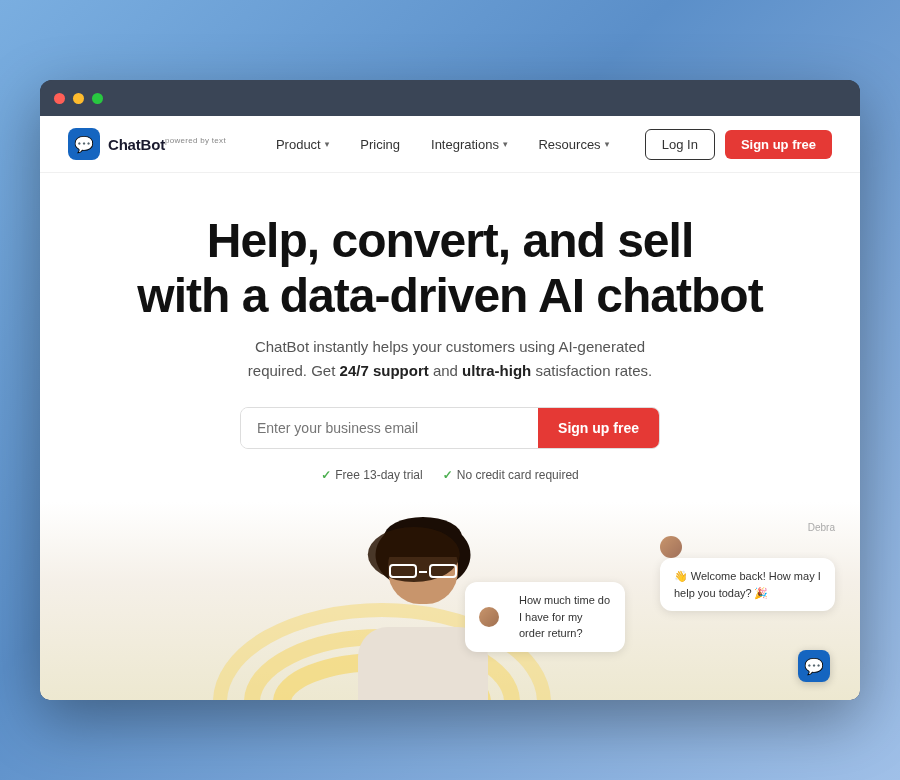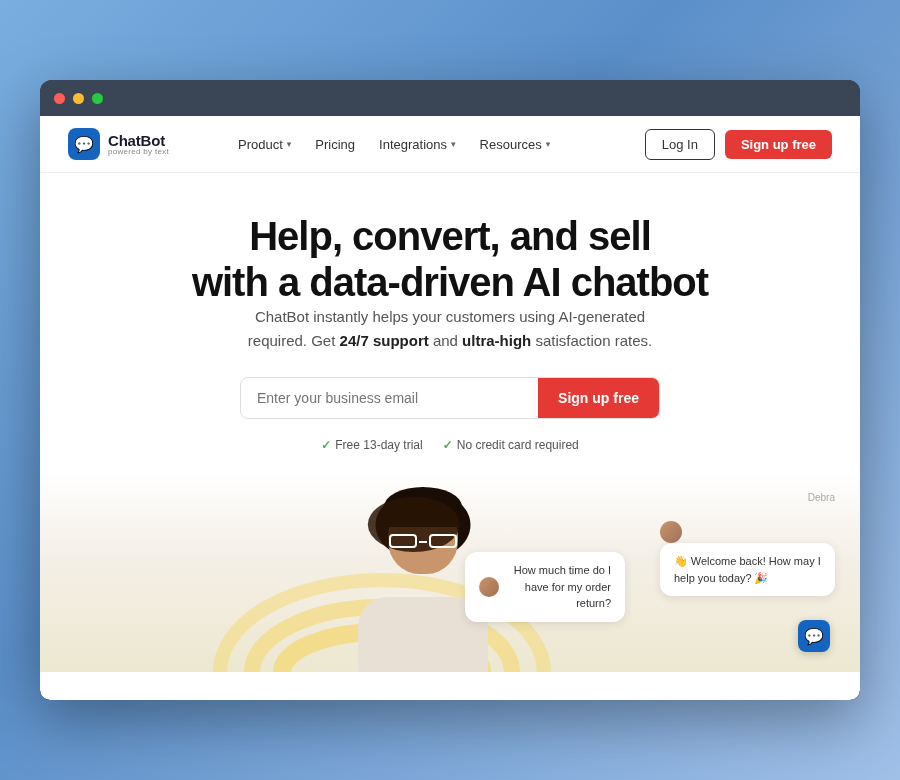--- a/index.html
+++ b/index.html
@@ -75,41 +75,40 @@
       border-radius: 8px;
       display: flex;
       align-items: center;
       justify-content: center;
       color: white;
       font-size: 16px;
     }
 
     .logo-text-group {
       display: flex;
-      flex-direction: column;
       line-height: 1;
     }
 
     .logo-name {
       font-size: 15px;
       font-weight: 700;
       color: #1a1a2e;
       letter-spacing: -0.2px;
     }
 
     .logo-sub {
       font-size: 8px;
       color: #888;
       letter-spacing: 0.3px;
     }
 
     .nav-items {
       display: flex;
       align-items: center;
-      gap: 4px;
+      gap: 11px;
       flex: 1;
     }
 
     .nav-item {
       display: flex;
       align-items: center;
       gap: 4px;
       padding: 6px 10px;
       font-size: 13px;
       color: #333;
@@ -152,26 +151,26 @@
     }
 
     
     .hero {
       padding: 40px 20px 20px;
       text-align: center;
       background: #fff;
     }
 
     .hero-title {
-      font-size: 40px;
+      font-size: 48px;
       font-weight: 800;
       color: #111;
       line-height: 1.15;
       letter-spacing: -1px;
-      margin-bottom: 0;
+      margin-bottom: 12px;
     }
 
     .hero-subtitle {
       font-size: 15px;
       color: #555;
       line-height: 1.6;
       max-width: 420px;
       margin: 0 auto 24px;
     }
 
@@ -303,21 +302,21 @@
       color: #333;
       line-height: 1.5;
       box-shadow: 0 2px 10px rgba(0,0,0,0.1);
       max-width: 160px;
     }
 
     .demo-name-label {
       font-size: 10px;
       color: #aaa;
       text-align: right;
-      margin-bottom: 18px;
+      margin-bottom: 3px;
     }
 
     .demo-avatar-row {
       display: flex;
       align-items: center;
       gap: 6px;
     }
 
     .avatar-circle {
       width: 22px;
@@ -436,21 +435,21 @@
       </div>
 
       <div class="demo-chat-container">
         <div class="demo-name-label">Debra</div>
         <div class="demo-avatar-row">
           <div class="avatar-circle"></div>
         </div>
         <div class="demo-chat-bot-bubble">👋 Welcome back! How may I help you today? 🎉</div>
 
         <div class="demo-question-bubble">
-          <div style="display:flex;align-items:center;gap:6px;text-align:right;">
+          <div style="display:flex;align-items:center;gap:20px;">
             <div style="width:20px;height:20px;border-radius:50%;background:linear-gradient(135deg,#c8956c,#a07050);flex-shrink:0;"></div>
             <span>How much time do I have for my order return?</span>
           </div>
         </div>
       </div>
 
       <div class="chat-bot-icon">
         <span>💬</span>
       </div>
 

